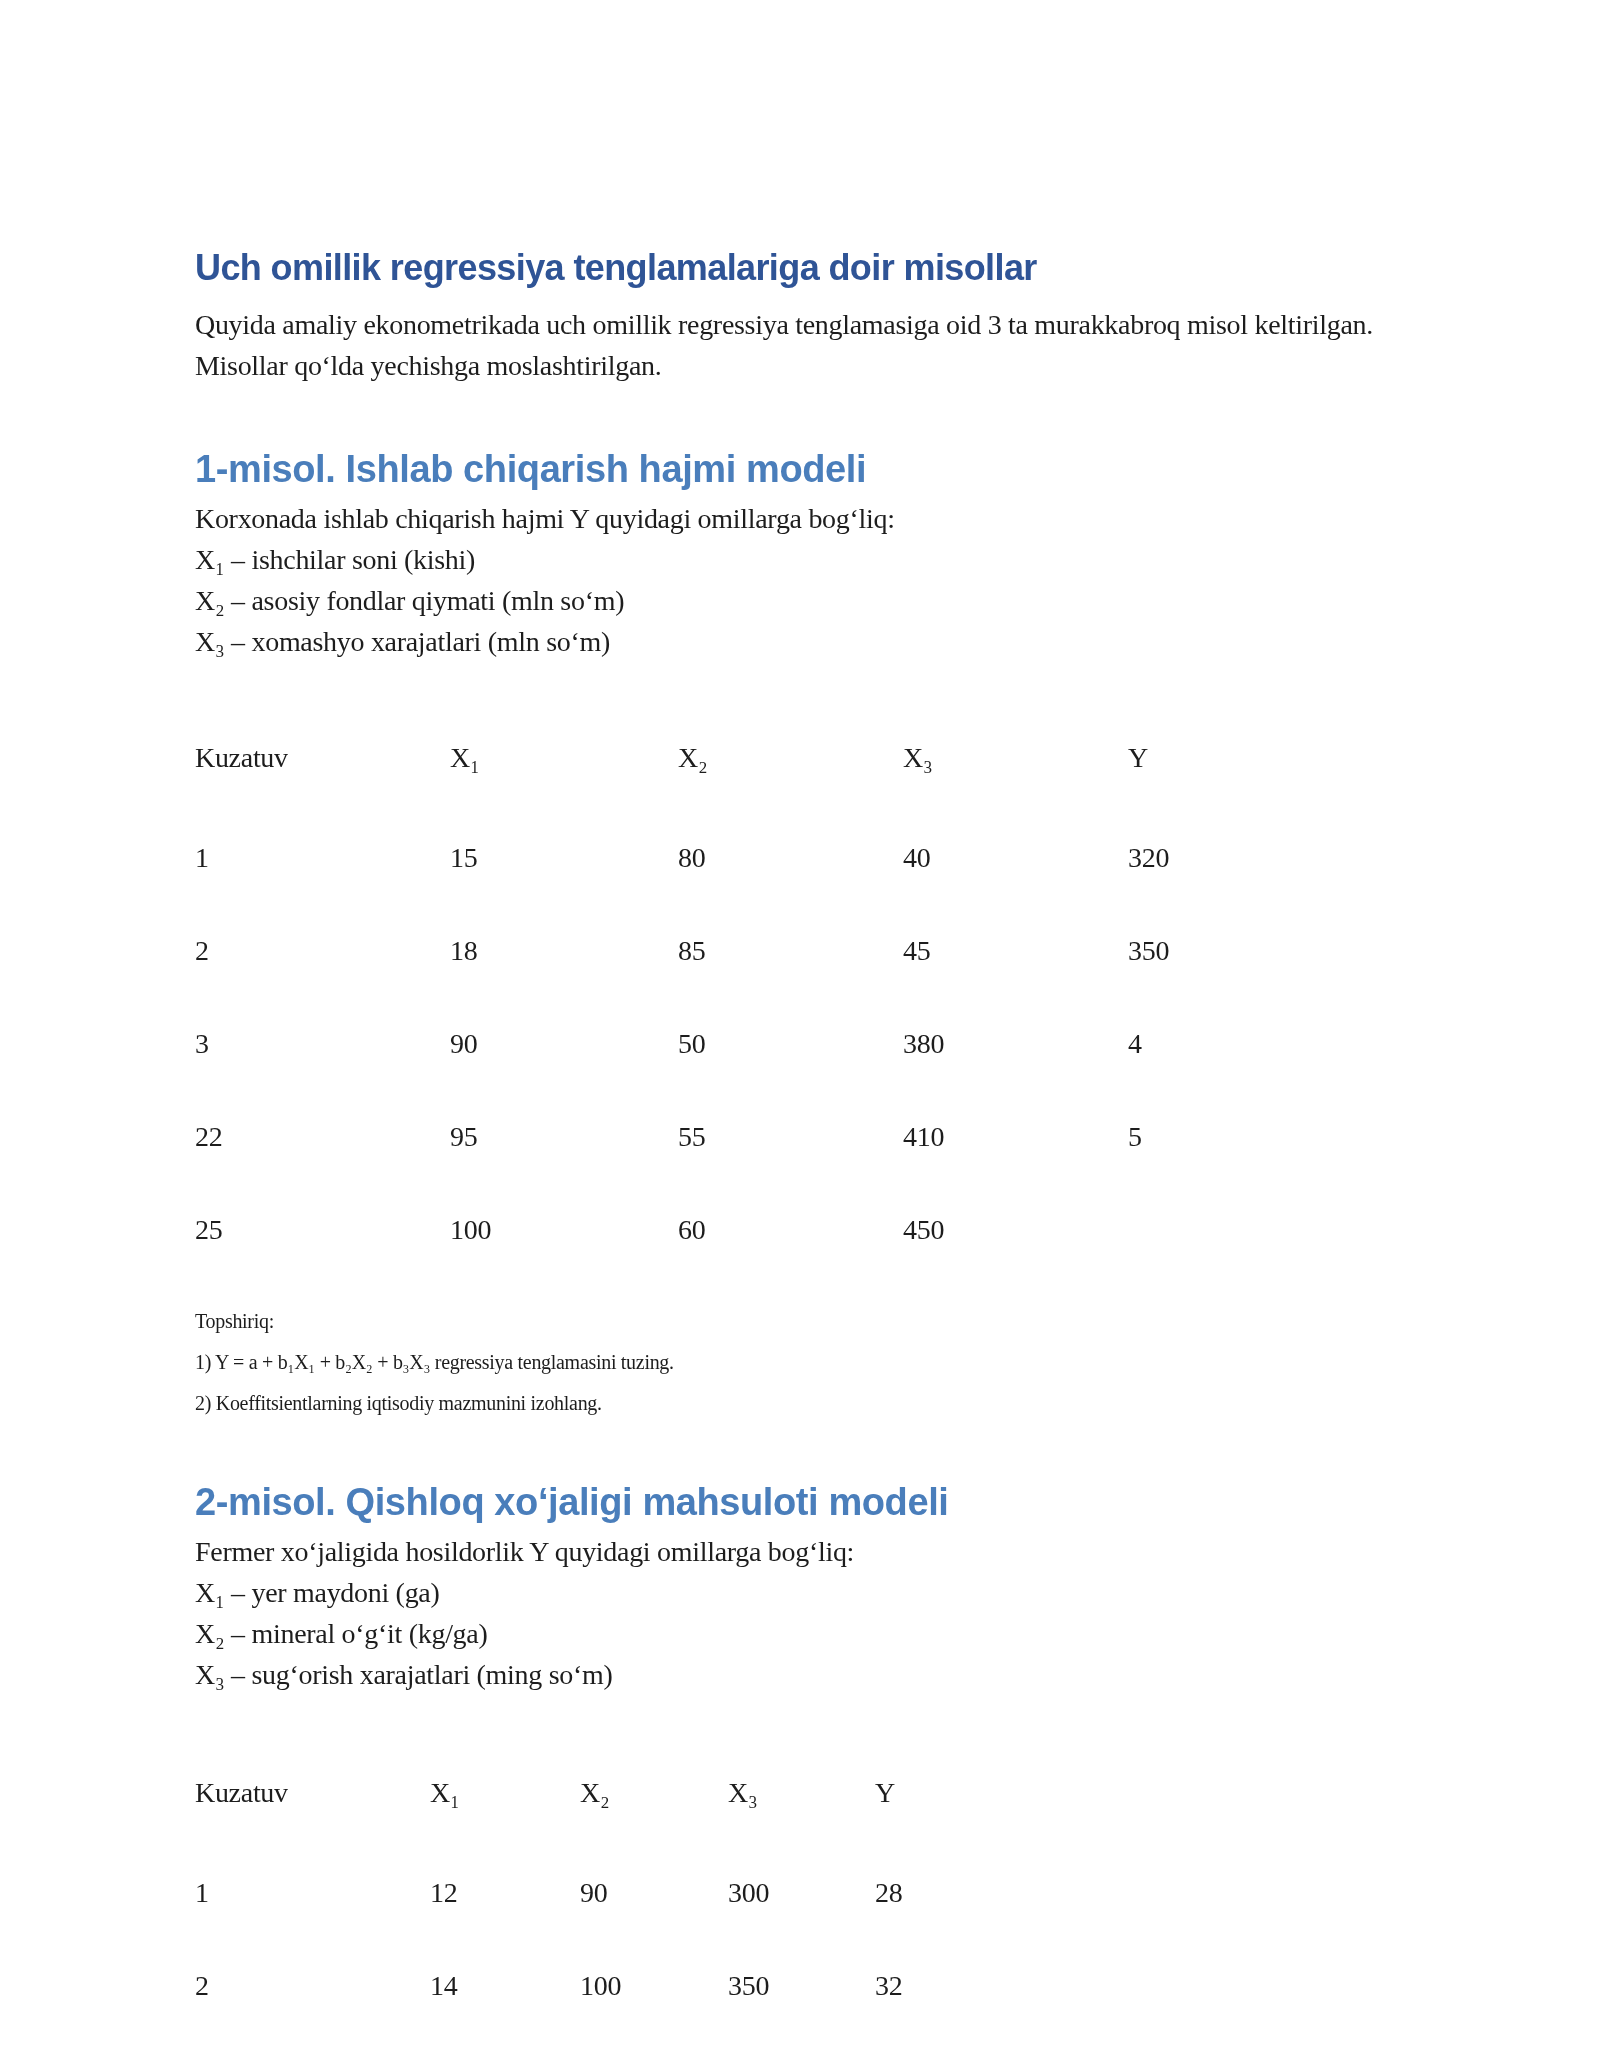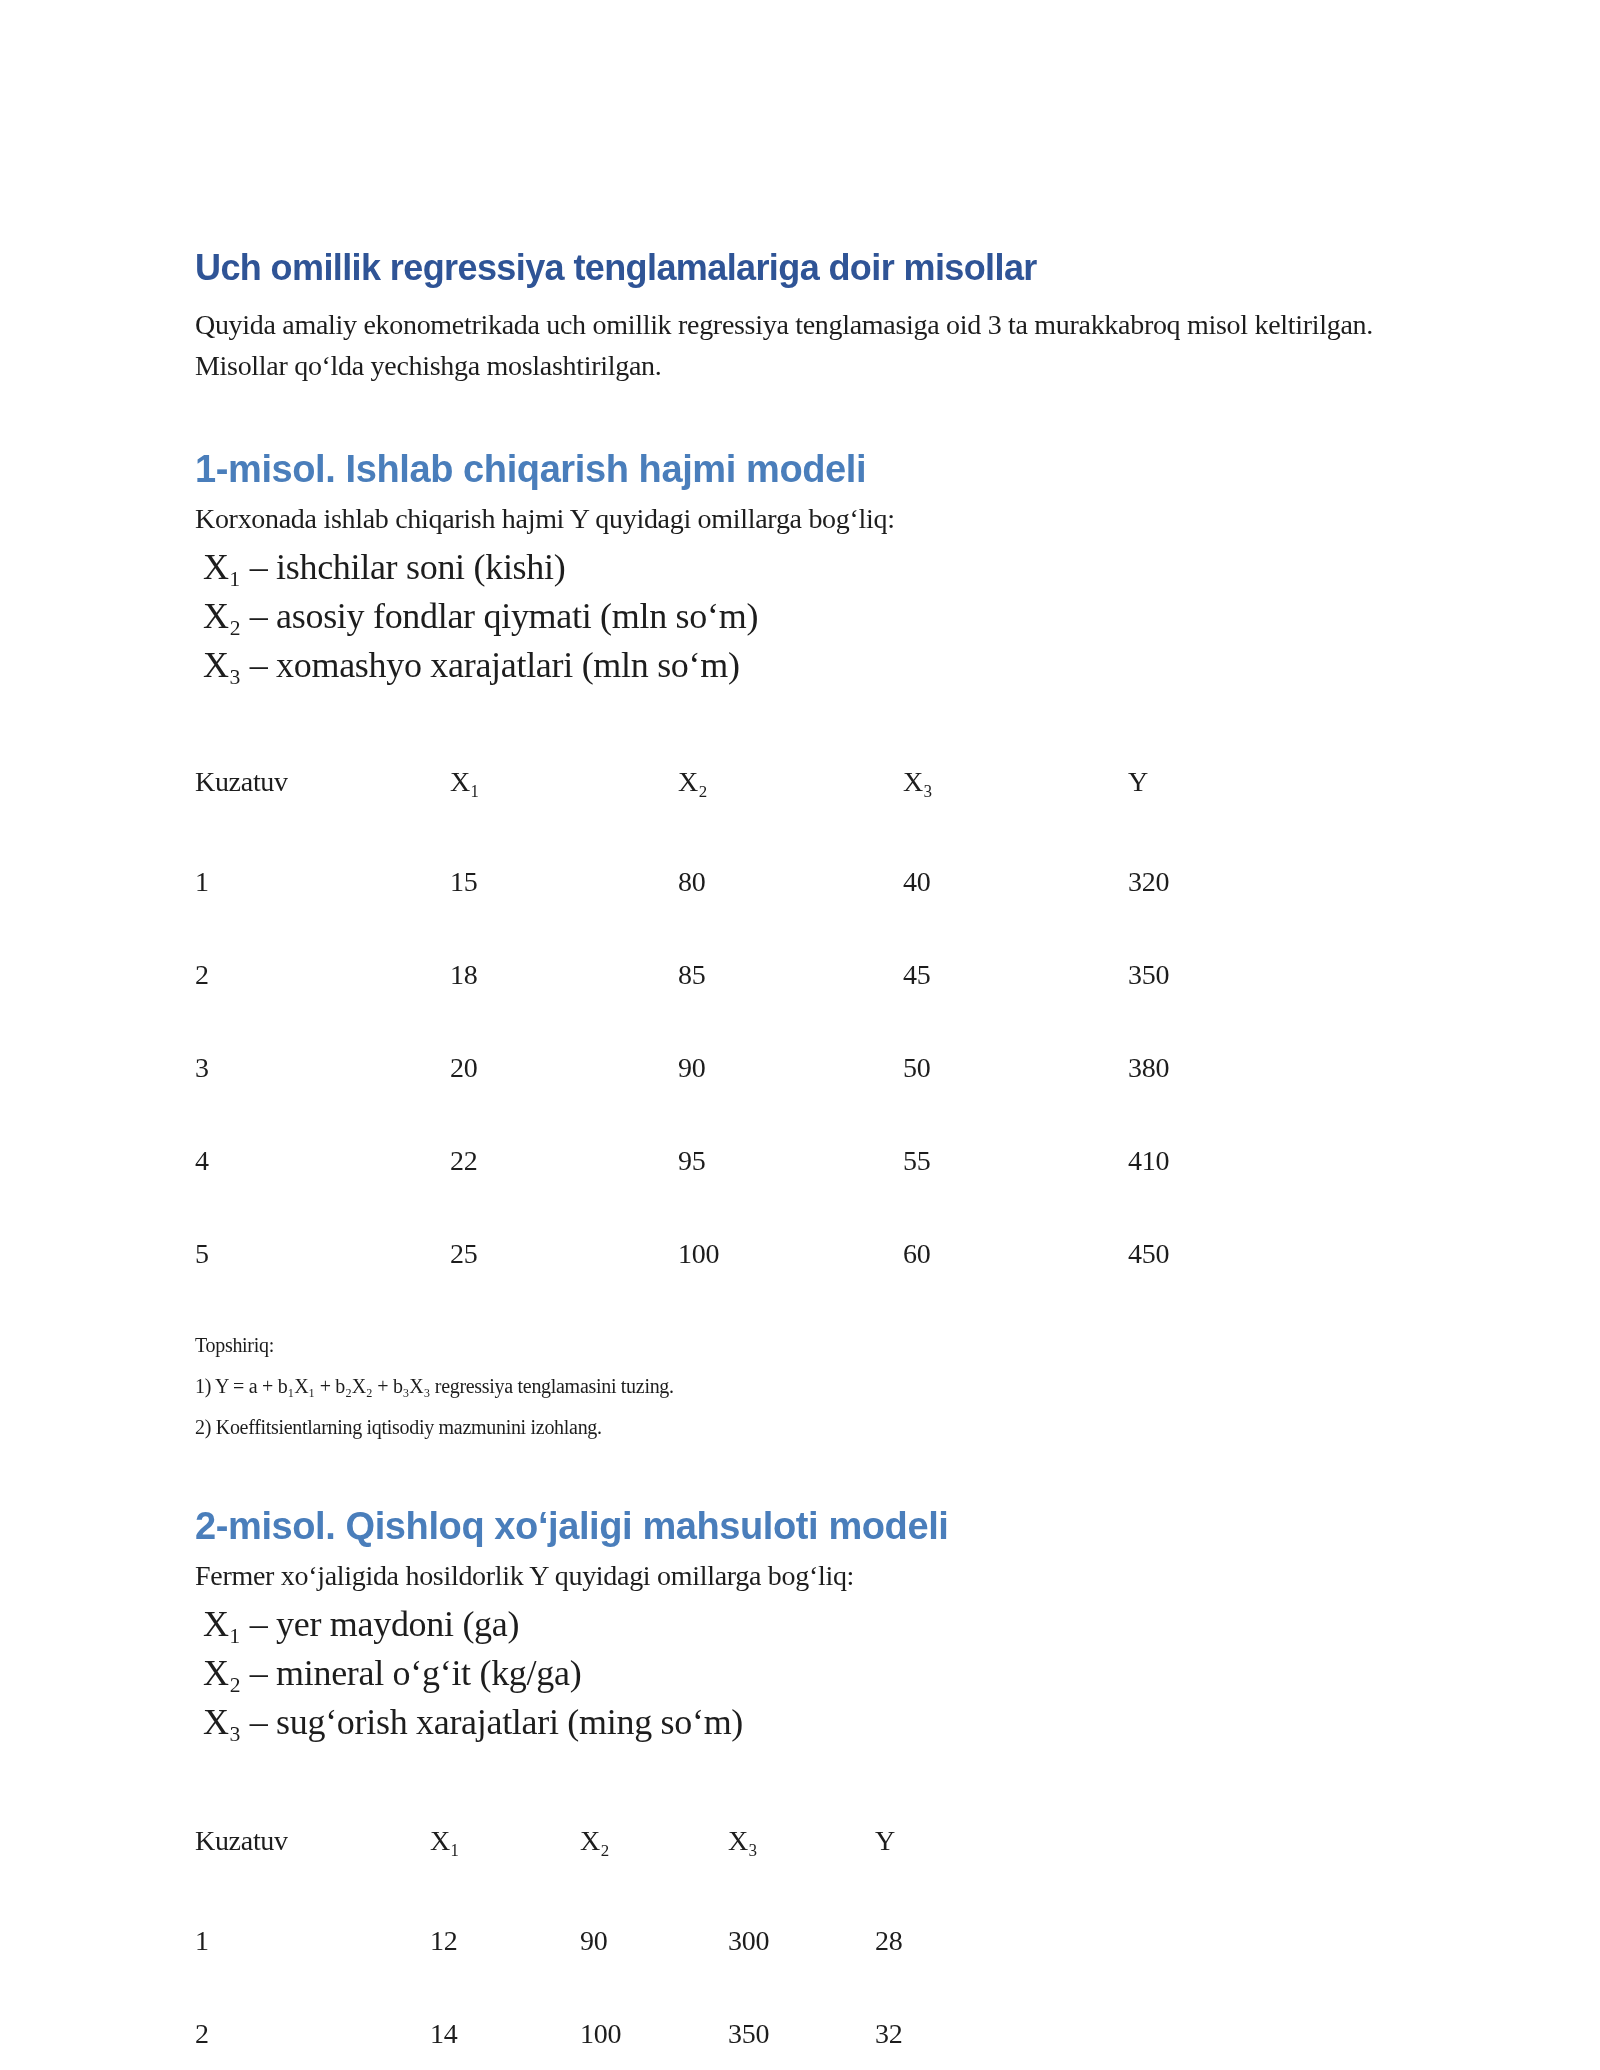--- a/index.html
+++ b/index.html
@@ -45,22 +45,22 @@
   }
   .sec-heading.second { margin-top: 59px; }
   .lead {
     margin: 10px 0 0 0;
     font-size: 28px;
     line-height: 41px;
     letter-spacing: -0.3px;
   }
   .factors { margin: 0; }
   .factor {
-    margin: 8px;
-    font-size: 36px;
+    margin: 0;
+    font-size: 28px;
     line-height: 41px;
     letter-spacing: -0.3px;
   }
   .tbl {
     display: grid;
     font-size: 28px;
     letter-spacing: -0.3px;
   }
   .tbl.t1 { margin-top: 52px; grid-template-columns: 255px 228px 225px 225px 95px; }
   .tbl.t2 { margin-top: 54px; grid-template-columns: 235px 150px 148px 147px 95px; }
@@ -105,21 +105,20 @@
       <div>40</div>
       <div>320</div>
 
       <div>2</div>
       <div>18</div>
       <div>85</div>
       <div>45</div>
       <div>350</div>
 
       <div>3</div>
-      <div>20</div>
       <div>90</div>
       <div>50</div>
       <div>380</div>
 
       <div>4</div>
       <div>22</div>
       <div>95</div>
       <div>55</div>
       <div>410</div>
 

